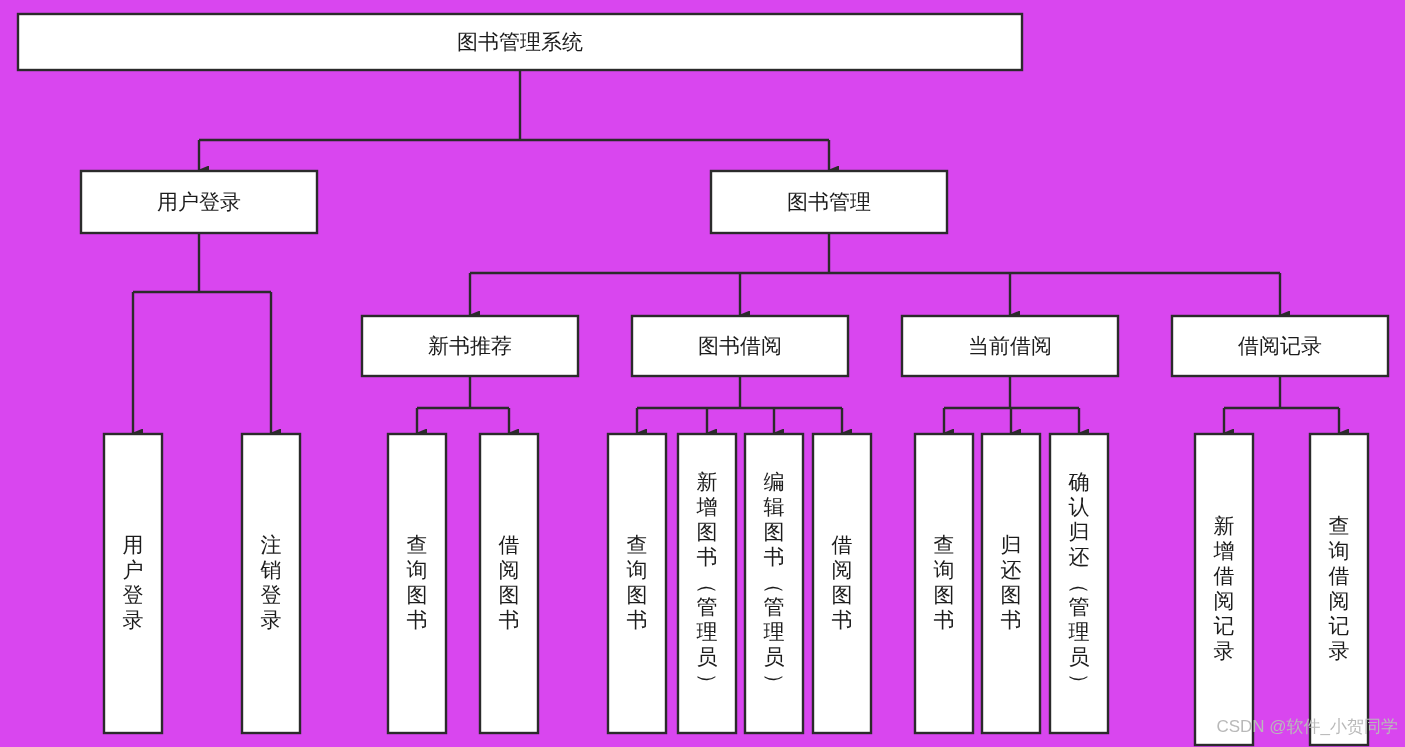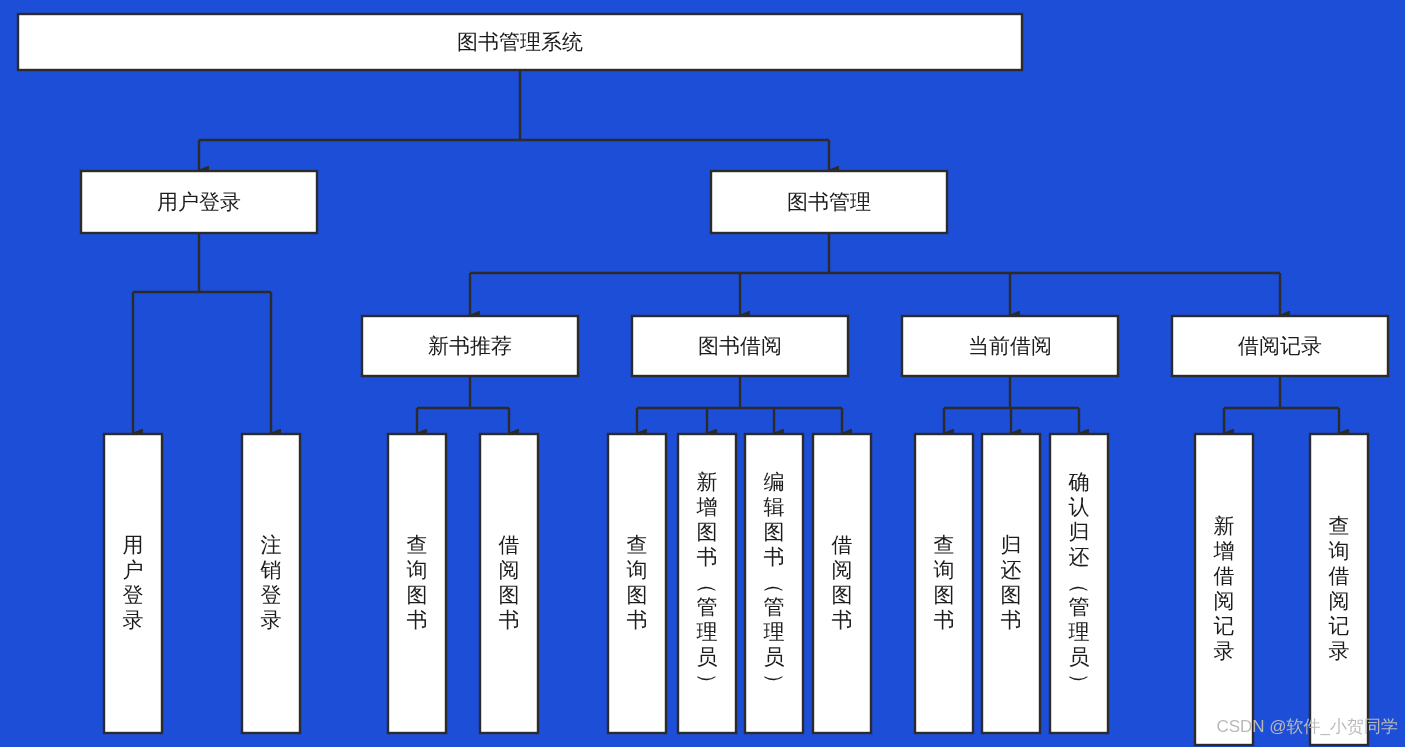--- a/index.html
+++ b/index.html
@@ -8,21 +8,21 @@
     padding: 0;
     background: #ffffff;
   }
   body {
     font-family: "Liberation Sans", "DejaVu Sans", sans-serif;
   }
   #diagram-root {
     position: relative;
     width: 1405px;
     height: 747px;
-    background: #1d4ed8;
+    background: #d946ef;
     overflow: hidden;
   }
   svg.diagram-canvas {
     position: absolute;
     top: 0;
     left: 0;
     width: 1405px;
     height: 747px;
     display: block;
   }

